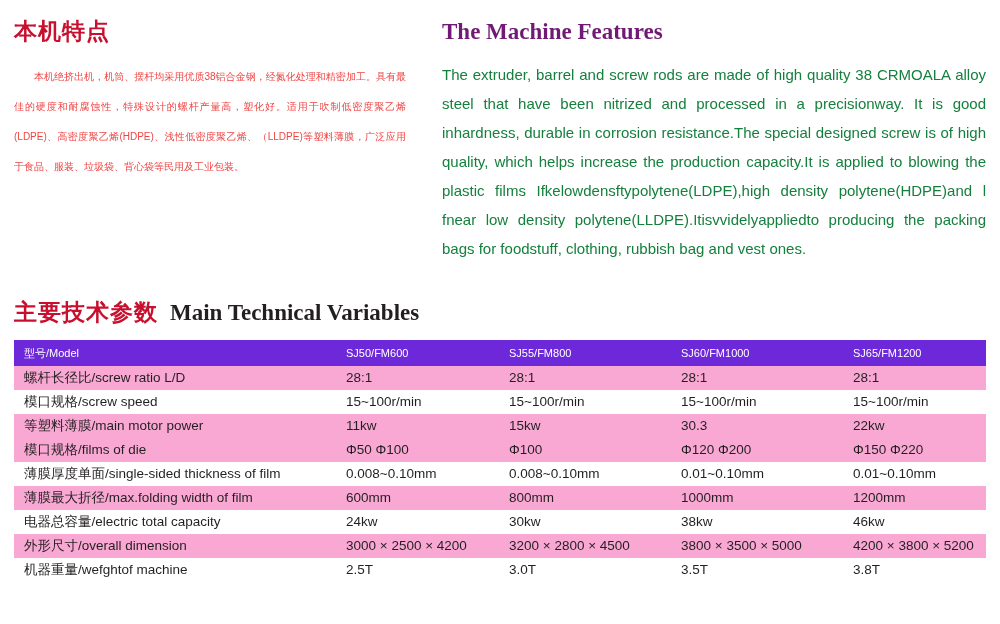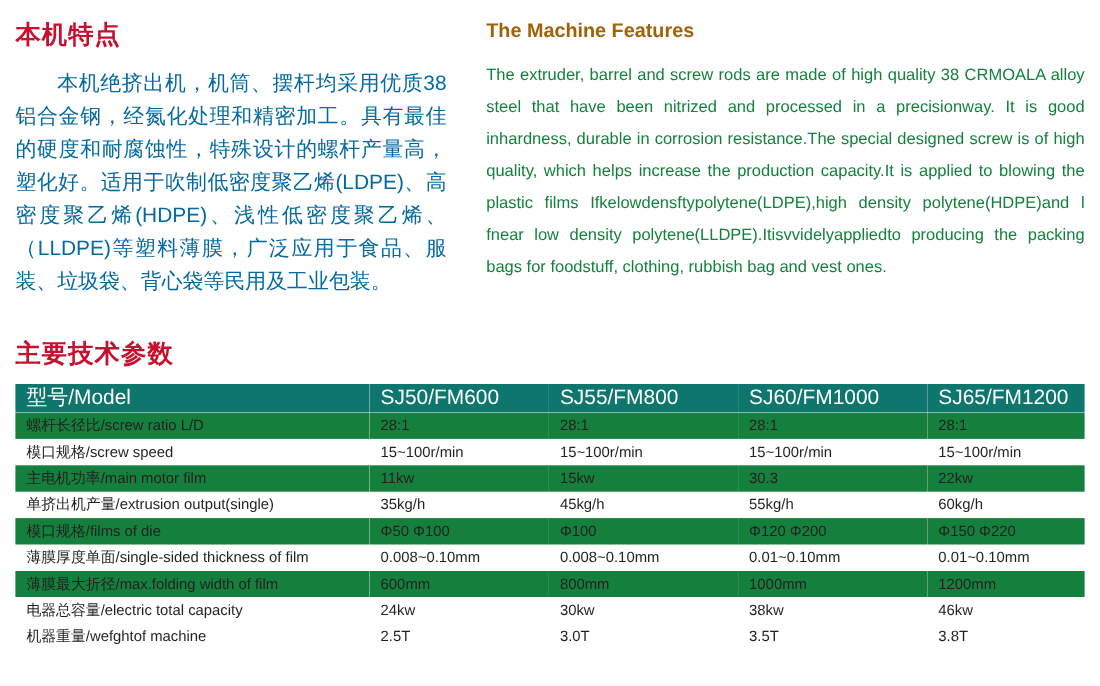--- a/index.html
+++ b/index.html
@@ -38,34 +38,34 @@
   }
   .heading-cn {
     color: #c8102e;
     font-size: 23px;
     font-weight: bold;
     letter-spacing: 1px;
     margin: 0 0 16px 0;
     line-height: 1.2;
   }
   .heading-en {
-    color: #a16207;
-    font-size: 18px;
+    color: #701a75;
+    font-size: 23px;
     font-weight: bold;
     margin: 0 0 14px 0;
     line-height: 1.2;
-    font-family: Liberation Sans, sans-serif;
+    font-family: Liberation Serif, serif;
   }
   .para-cn {
-    font-size: 19px;
+    font-size: 10px;
     line-height: 30px;
     text-align: justify;
     text-indent: 2em;
     margin: 0;
-    color: #0369a1;
+    color: #ef4444;
   }
   .para-en {
     font-size: 15px;
     line-height: 29px;
     text-align: justify;
     margin: 0;
     color: #15803d;
   }
 
   
@@ -103,31 +103,31 @@
     text-align: left;
     padding: 0 0 0 10px;
     height: 24px;
     line-height: 24px;
     font-weight: normal;
     color: #231f20;
     white-space: nowrap;
     overflow: hidden;
   }
   table.spec thead th {
-    background: #0f766e;
+    background: #6d28d9;
     color: #ffffff;
     height: 26px;
     line-height: 26px;
-    font-size: 19px;
+    font-size: 11px;
   }
   table.spec tbody tr.odd td {
     background: #ffffff;
   }
   table.spec tbody tr.even td {
-    background: #15803d;
+    background: #f9a8d4;
   }
   col.c0 { width: 322px; }
   col.c1 { width: 163px; }
   col.c2 { width: 172px; }
   col.c3 { width: 172px; }
   col.c4 { width: 143px; }
 </style>
 </head>
 <body>
 
@@ -139,20 +139,21 @@
       <p class="para-cn">本机绝挤出机，机筒、摆杆均采用优质38铝合金钢，经氮化处理和精密加工。具有最佳的硬度和耐腐蚀性，特殊设计的螺杆产量高，塑化好。适用于吹制低密度聚乙烯(LDPE)、高密度聚乙烯(HDPE)、浅性低密度聚乙烯、（LLDPE)等塑料薄膜，广泛应用于食品、服装、垃圾袋、背心袋等民用及工业包装。</p>
     </div>
     <div class="col-right">
       <h2 class="heading-en">The Machine Features</h2>
       <p class="para-en">The extruder, barrel and screw rods are made of high quality 38 CRMOALA alloy steel that have been nitrized and processed in a precisionway. It is good inhardness, durable in corrosion resistance.The special designed screw is of high quality, which helps increase the production capacity.It is applied to blowing the plastic films Ifkelowdensftypolytene(LDPE),high density polytene(HDPE)and l fnear low density polytene(LLDPE).Itisvvidelyappliedto producing the packing bags for foodstuff, clothing, rubbish bag and vest ones.</p>
     </div>
   </div>
 
   <div class="section-title">
     <span class="cn">主要技术参数</span>
+    <span class="en">Main Technical Variables</span>
   </div>
 
   <div class="table-wrap">
     <table class="spec">
       <colgroup>
         <col class="c0">
           <col class="c1">
           <col class="c2">
           <col class="c3">
           <col class="c4">
@@ -175,32 +176,25 @@
             <td>28:1</td>
           </tr>
           <tr class="odd">
             <td>模口规格/screw speed</td>
             <td>15~100r/min</td>
             <td>15~100r/min</td>
             <td>15~100r/min</td>
             <td>15~100r/min</td>
           </tr>
           <tr class="even">
-            <td>主电机功率/main motor film</td>
+            <td>等塑料薄膜/main motor power</td>
             <td>11kw</td>
             <td>15kw</td>
             <td>30.3</td>
             <td>22kw</td>
-          </tr>
-          <tr class="odd">
-            <td>单挤出机产量/extrusion output(single)</td>
-            <td>35kg/h</td>
-            <td>45kg/h</td>
-            <td>55kg/h</td>
-            <td>60kg/h</td>
           </tr>
           <tr class="even">
             <td>模口规格/films of die</td>
             <td>Φ50 Φ100</td>
             <td>Φ100</td>
             <td>Φ120 Φ200</td>
             <td>Φ150 Φ220</td>
           </tr>
           <tr class="odd">
             <td>薄膜厚度单面/single-sided thickness of film</td>
@@ -216,20 +210,27 @@
             <td>1000mm</td>
             <td>1200mm</td>
           </tr>
           <tr class="odd">
             <td>电器总容量/electric total capacity</td>
             <td>24kw</td>
             <td>30kw</td>
             <td>38kw</td>
             <td>46kw</td>
           </tr>
+          <tr class="even">
+            <td>外形尺寸/overall dimension</td>
+            <td>3000 × 2500 × 4200</td>
+            <td>3200 × 2800 × 4500</td>
+            <td>3800 × 3500 × 5000</td>
+            <td>4200 × 3800 × 5200</td>
+          </tr>
           <tr class="odd">
             <td>机器重量/wefghtof machine</td>
             <td>2.5T</td>
             <td>3.0T</td>
             <td>3.5T</td>
             <td>3.8T</td>
           </tr>
         </tbody>
     </table>
   </div>

